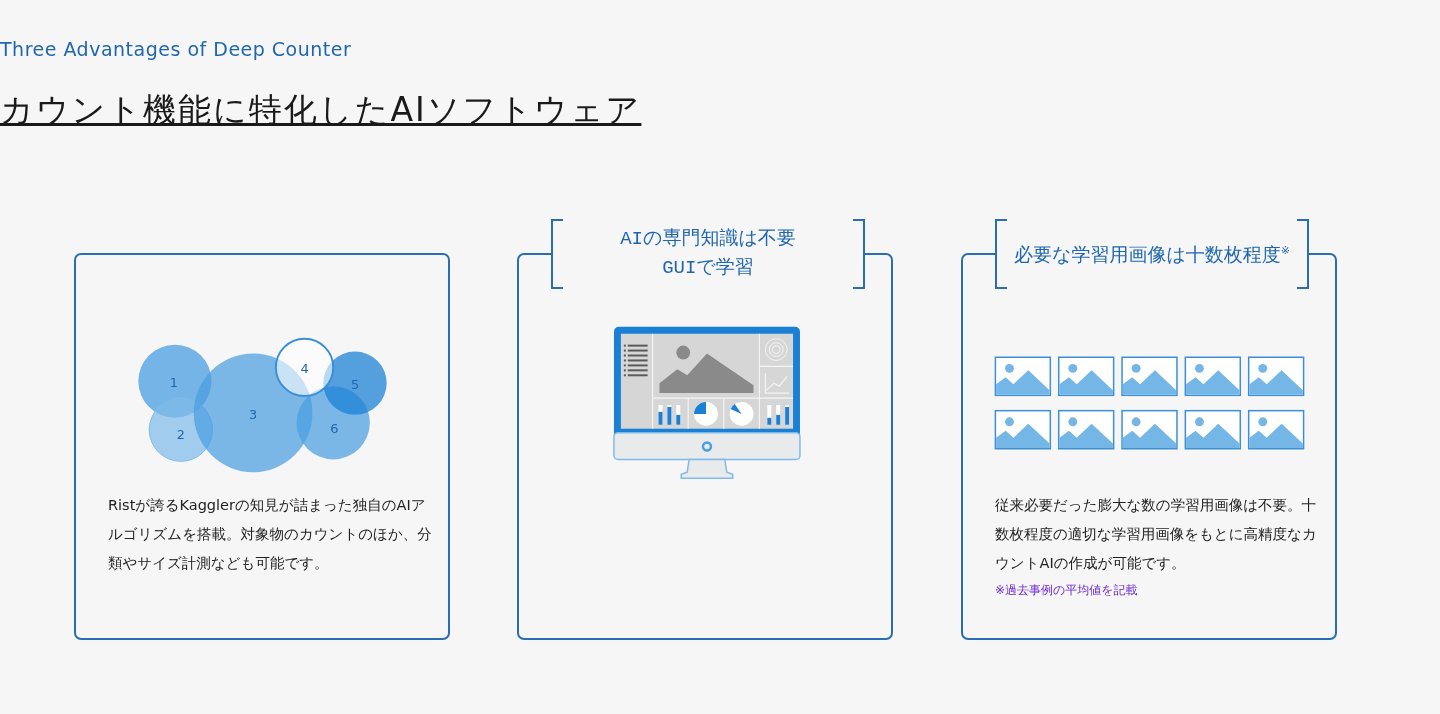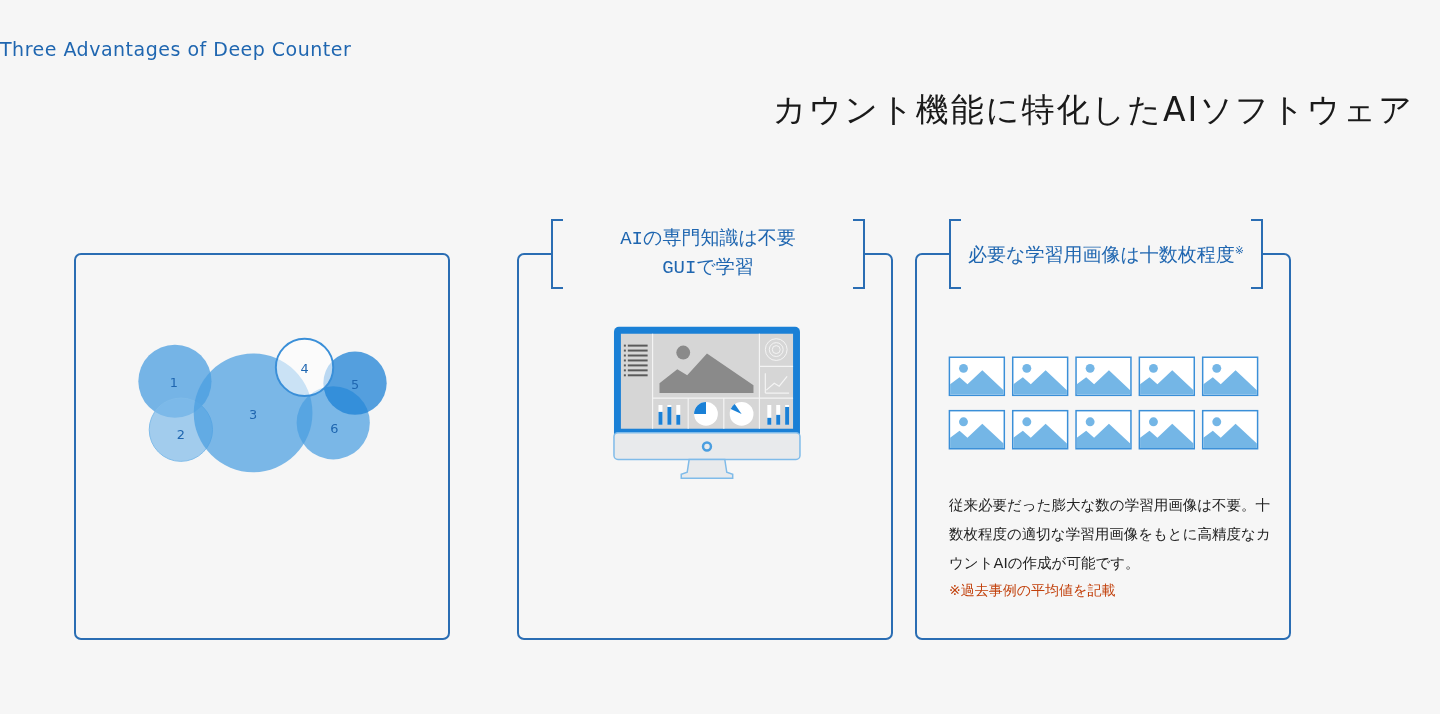--- a/index.html
+++ b/index.html
@@ -6,22 +6,22 @@
   body {
     width:1440px; height:714px; background:#f6f6f6; position:relative; overflow:hidden;
     font-family:"DejaVu Sans","Liberation Sans",sans-serif; color:#222;
   }
   .eyebrow {
     position:absolute; top:38px; left:0; width:1414px; 
     color:#1f66b0; font-size:19px; letter-spacing:0.5px;
     font-family:"DejaVu Sans",sans-serif;
   }
   .title {
-    position:absolute; top:88px; left:0; width:1414px; text-align:right;
-    font-size:33px; color:#1a1a1a; letter-spacing:2px;
+    position:absolute; top:88px; left:0; width:1414px; text-align:left;
+    font-size:33px; color:#1a1a1a; letter-spacing:2px;text-decoration:underline;
   }
   .card {
     position:absolute; top:253px; width:376px; height:387px;
     border:2px solid #2a6db3; border-radius:7px; box-sizing:border-box; background:#f6f6f6;
   }
   .card-head {
     position:absolute; top:-36px; left:32px; width:314px; height:70px;
     background:#f6f6f6;
   }
   .bracket-l, .bracket-r {
@@ -34,21 +34,21 @@
     position:absolute; top:0; left:6px; right:6px; height:70px;
     display:flex; align-items:center; justify-content:center; text-align:center;
     color:#1f66b0; font-size:19px; line-height:29px; white-space:pre-line;
   }
   .head-text sup { font-size:11px; vertical-align:top; position:relative; top:-4px; }
   .illus { position:absolute; left:0; width:100%; }
   .desc {
     position:absolute; top:236px; left:32px; width:330px;
     font-size:14.5px; line-height:29px; color:#222;
   }
-  .note { font-size:14px; line-height:20px; margin-top:2px; color:#c2410c; }
+  .note { font-size:12px; line-height:20px; margin-top:2px; color:#6d28d9; }
 </style>
 </head>
 <body>
 
 <div class="eyebrow">Three Advantages of Deep Counter</div>
 <div class="title">カウント機能に特化したAIソフトウェア</div>
 
 <div class="card" style="left:74px;">
   <svg class="illus" style="top:78px;" height="140" viewBox="0 0 376 140">
     <circle cx="100" cy="48" r="37" fill="#4a9ee0" fill-opacity="0.75"></circle>
@@ -57,20 +57,21 @@
     <circle cx="260" cy="90" r="37" fill="#4a9ee0" fill-opacity="0.72"></circle>
     <circle cx="282" cy="50" r="32" fill="#1d82d6" fill-opacity="0.75"></circle>
     <circle cx="231" cy="34" r="29" fill="#ffffff" fill-opacity="0.6" stroke="#3a8fd8" stroke-width="2"></circle>
     <text x="99" y="54" text-anchor="middle" font-size="13" fill="#1f66b0" font-family="DejaVu Sans, sans-serif">1</text>
     <text x="106" y="106" text-anchor="middle" font-size="13" fill="#1f66b0" font-family="DejaVu Sans, sans-serif">2</text>
     <text x="179" y="86" text-anchor="middle" font-size="13" fill="#1f66b0" font-family="DejaVu Sans, sans-serif">3</text>
     <text x="231" y="40" text-anchor="middle" font-size="13" fill="#1f66b0" font-family="DejaVu Sans, sans-serif">4</text>
     <text x="282" y="56" text-anchor="middle" font-size="13" fill="#1f66b0" font-family="DejaVu Sans, sans-serif">5</text>
     <text x="261" y="100" text-anchor="middle" font-size="13" fill="#1f66b0" font-family="DejaVu Sans, sans-serif">6</text>
   </svg>
+  <div class="desc">Ristが誇るKagglerの知見が詰まった独自のAIアルゴリズムを搭載。対象物のカウントのほか、分類やサイズ計測なども可能です。</div>
 </div>
 
 <div class="card" style="left:517px;font-family:Liberation Mono, monospace;">
   <div class="card-head">
     <div class="bracket-l"></div>
     <div class="bracket-r"></div>
     <div class="head-text">AIの専門知識は不要
 GUIで学習</div>
   </div>
   <svg class="illus" style="top:68px;" height="160" viewBox="0 0 376 160">
@@ -142,21 +143,21 @@
       <rect x="251" y="82" width="4" height="20" fill="#fff"></rect>
         <rect x="251" y="95" width="4" height="7" fill="#1a80d6"></rect>
       <rect x="260" y="82" width="4" height="20" fill="#fff"></rect>
         <rect x="260" y="92" width="4" height="10" fill="#1a80d6"></rect>
       <rect x="269" y="82" width="4" height="20" fill="#fff"></rect>
         <rect x="269" y="84" width="4" height="18" fill="#1a80d6"></rect>
     </g>
   </svg>
 </div>
 
-<div class="card" style="left:915px;">
+<div class="card" style="left:961px;">
   <div class="card-head">
     <div class="bracket-l"></div>
     <div class="bracket-r"></div>
     <div class="head-text"><span>必要な学習用画像は十数枚程度</span><sup>※</sup></div>
   </div>
   <svg class="illus" id="img-grid" style="top:98px;" height="100" viewBox="0 0 376 100">
       <g transform="translate(32,3)">
         <rect x="0.75" y="0.75" width="55.5" height="38.5" fill="#fff" stroke="#3a8fd8" stroke-width="1.5"></rect>
         <circle cx="15" cy="12" r="4.5" fill="#74b6e6"></circle>
         <path d="M1.5 38.5 L1.5 28 L11 21 L19 28 L34 14 L55.5 34 L55.5 38.5 Z" fill="#74b6e6"></path>

